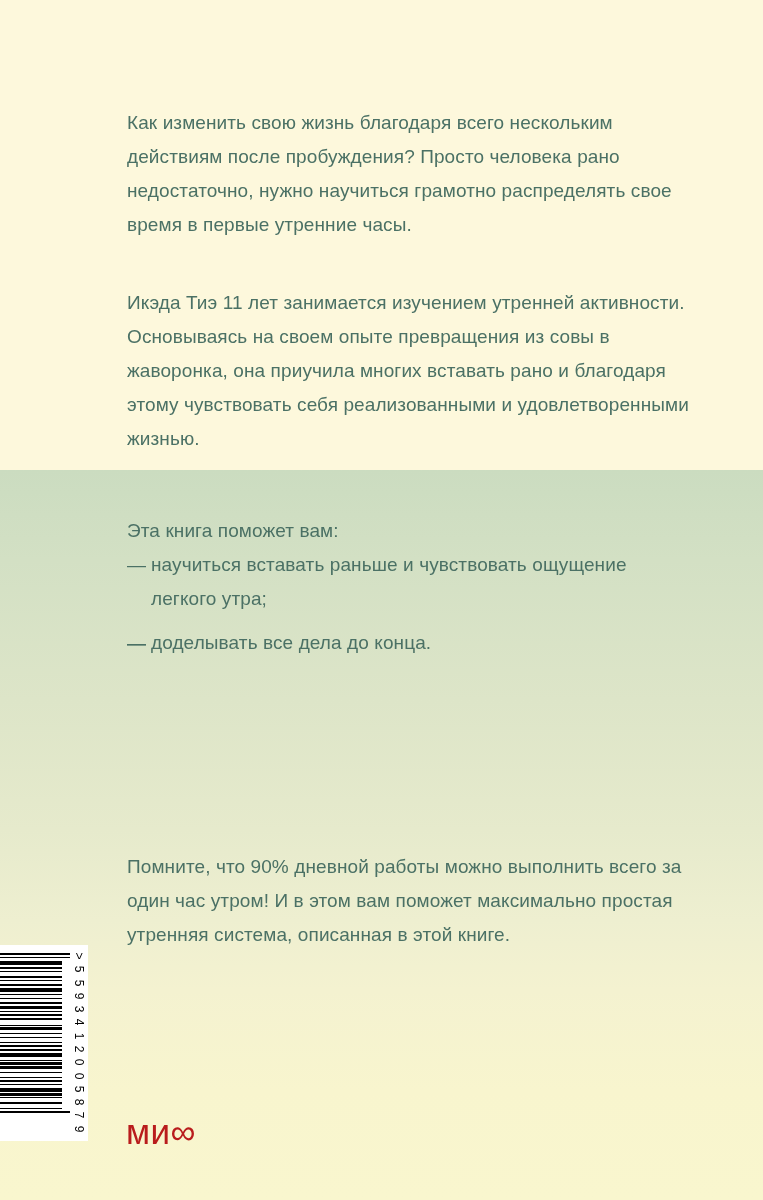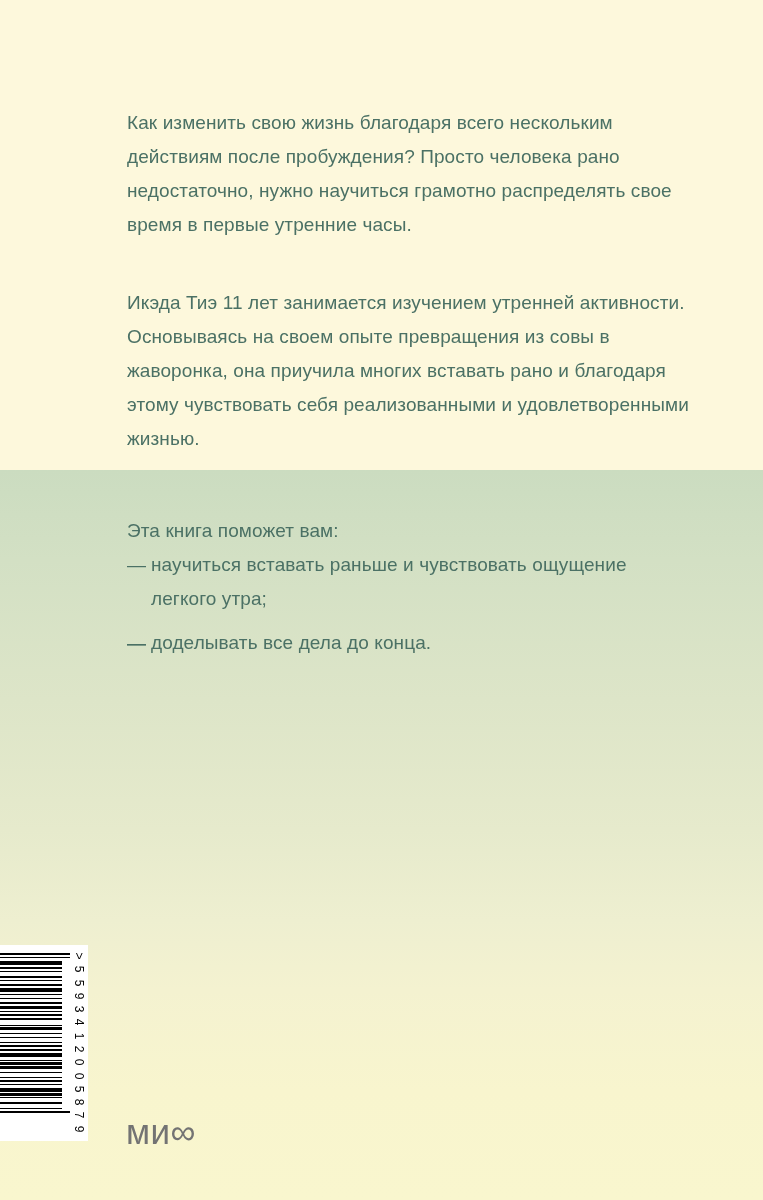--- a/index.html
+++ b/index.html
@@ -97,21 +97,21 @@
     line-height: 34px;
   }
 
   .para-outro { position: absolute; top: 850px; left: 0; width: 566px; }
 
   
   .logo {
     position: absolute;
     left: 126px;
     top: 1112px;
-    color: #737373;
+    color: #b91c1c;
     font-size: 35px;
     line-height: 40px;
     letter-spacing: 0.5px;
     font-weight: 400;
   }
 
   
   .barcode-panel {
     position: absolute;
     left: 0;
@@ -187,20 +187,21 @@
       </li>
       <li class="bullet-item">
         <span class="bullet-dash">—</span>
       </li>
       <li class="bullet-item">
         <span class="bullet-dash">—</span>
         <span>доделывать все дела до конца.</span>
       </li>
     </ul>
 
+    <p class="para para-outro">Помните, что 90% дневной работы можно выполнить всего за один час утром! И в этом вам поможет максимально простая утренняя система, описанная в этой книге.</p>
 
   </div>
 
   <div class="logo">ми∞</div>
 
   <div class="barcode-panel">
     <div class="barcode-inner">
       <div class="bars" id="barcode-bars">
           <div class="bar" style="top: 0px; height: 2.3px; width: 70px;"></div>
           <div class="bar" style="top: 4.05px; height: 1px; width: 70px;"></div>

